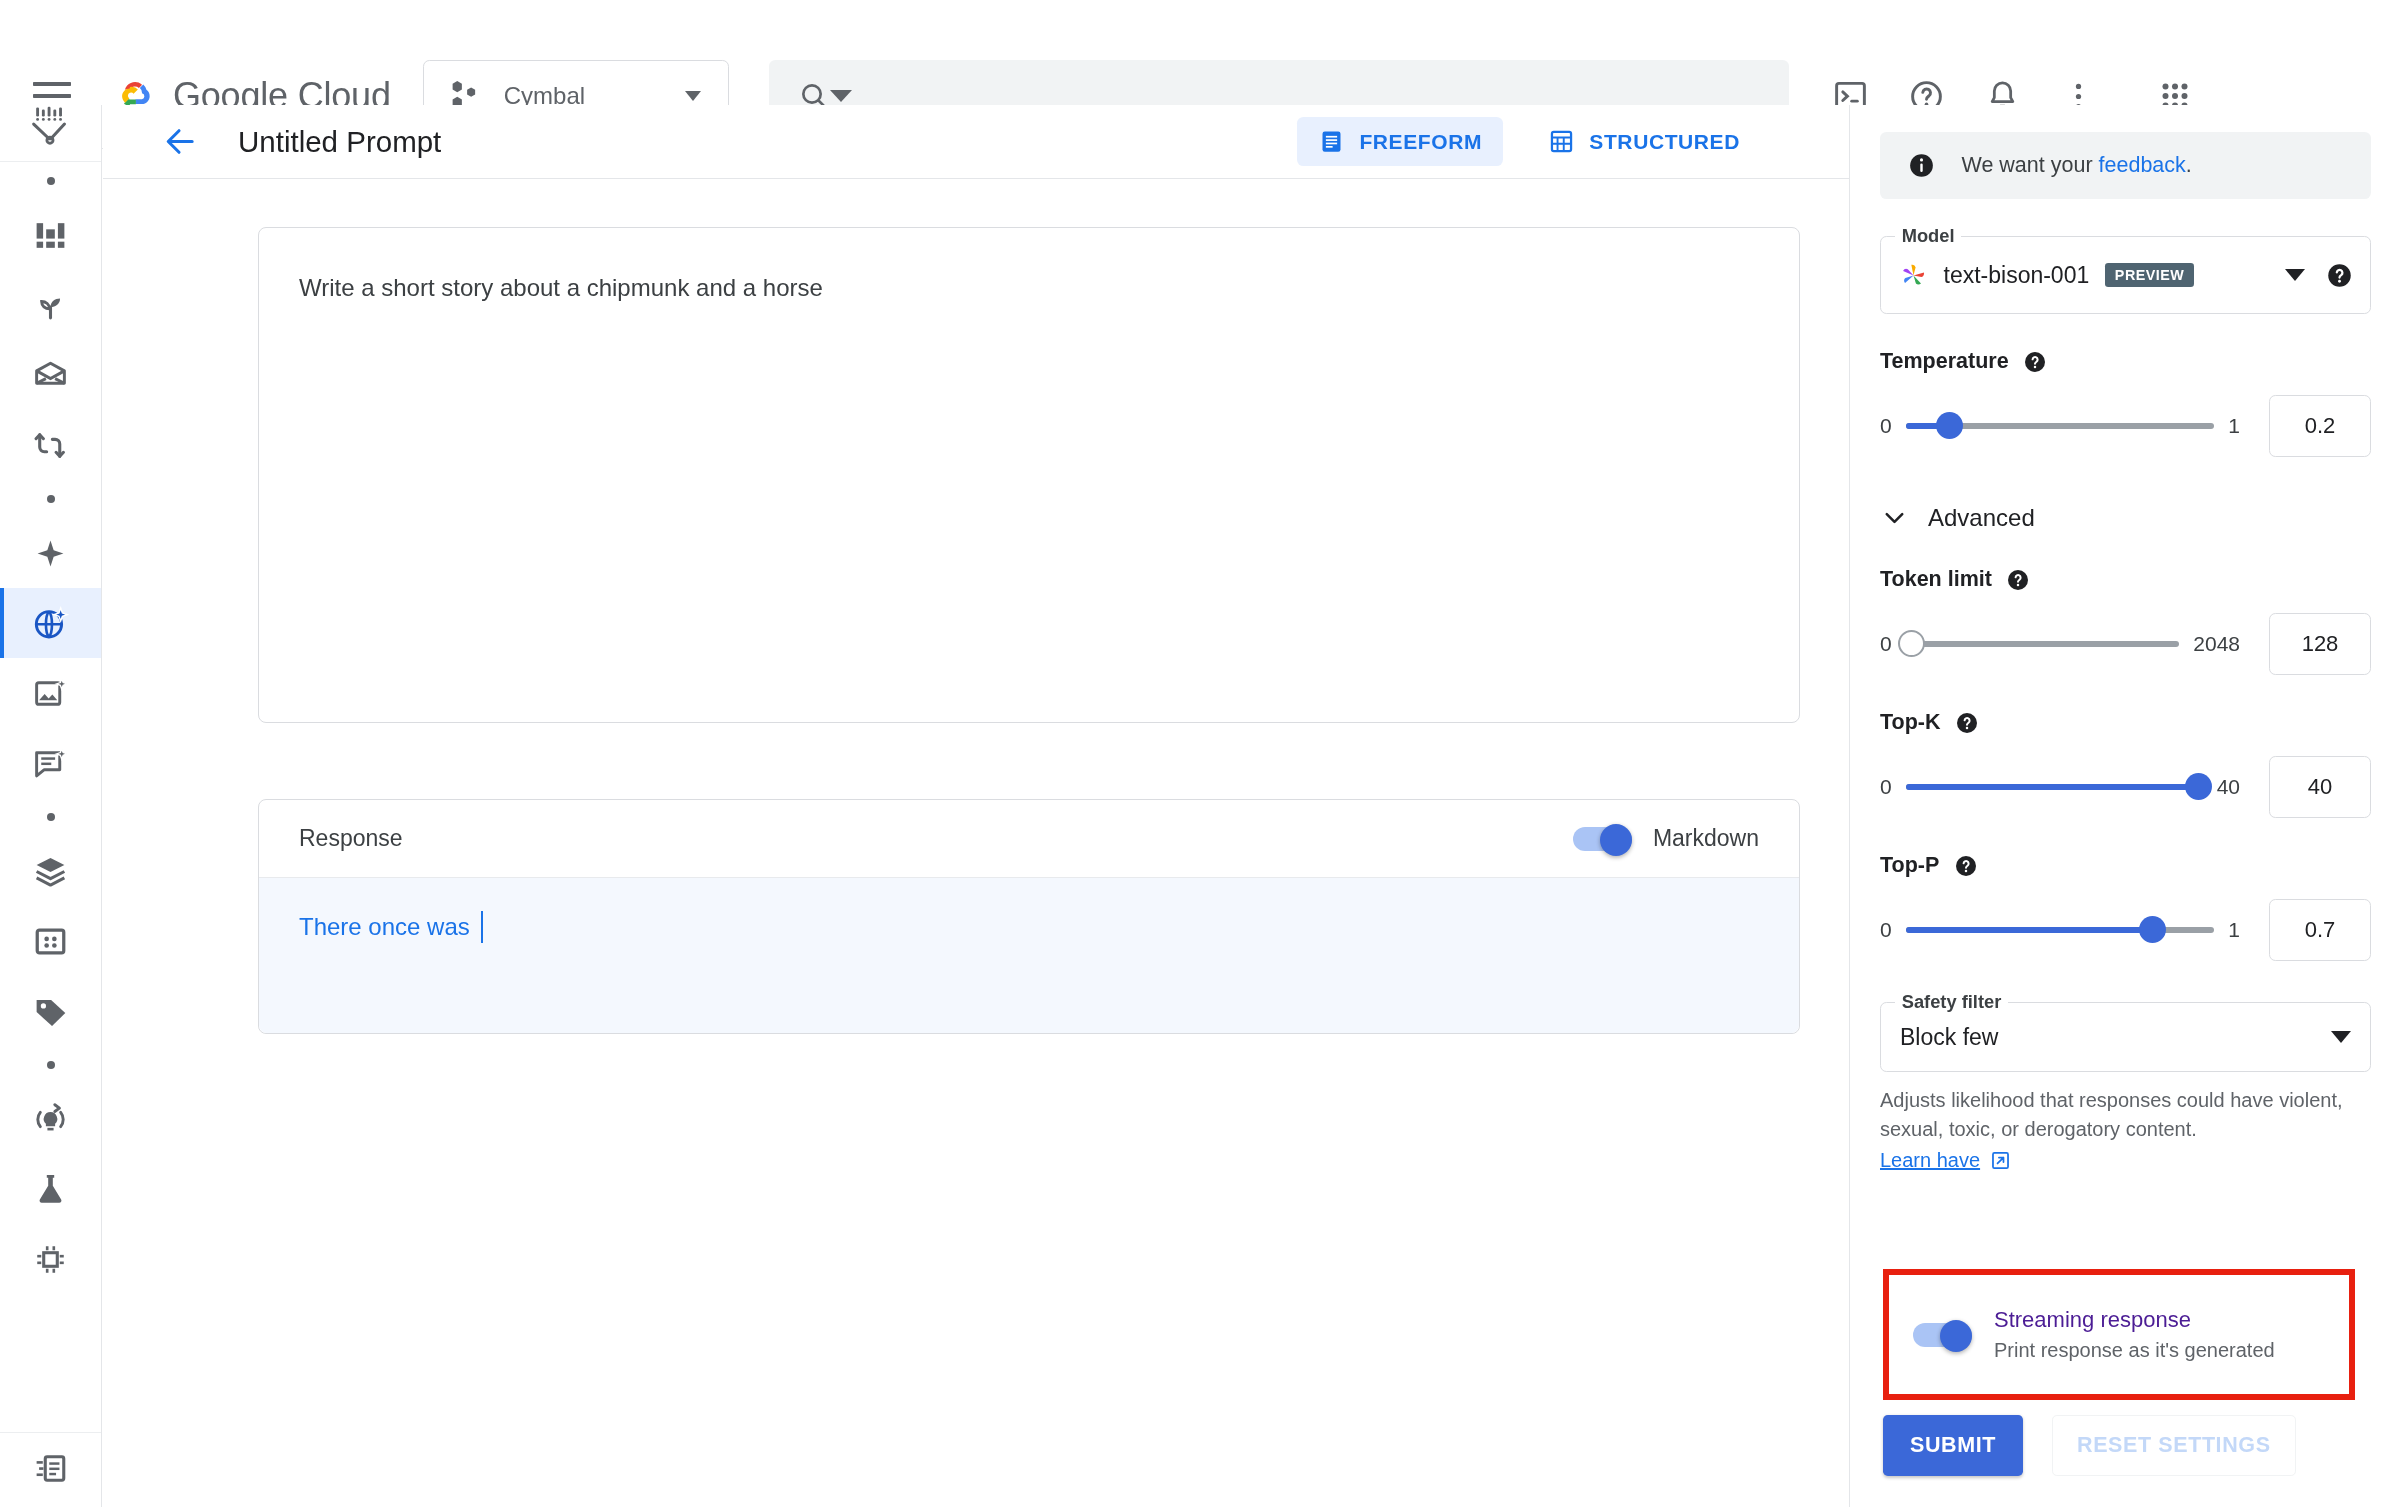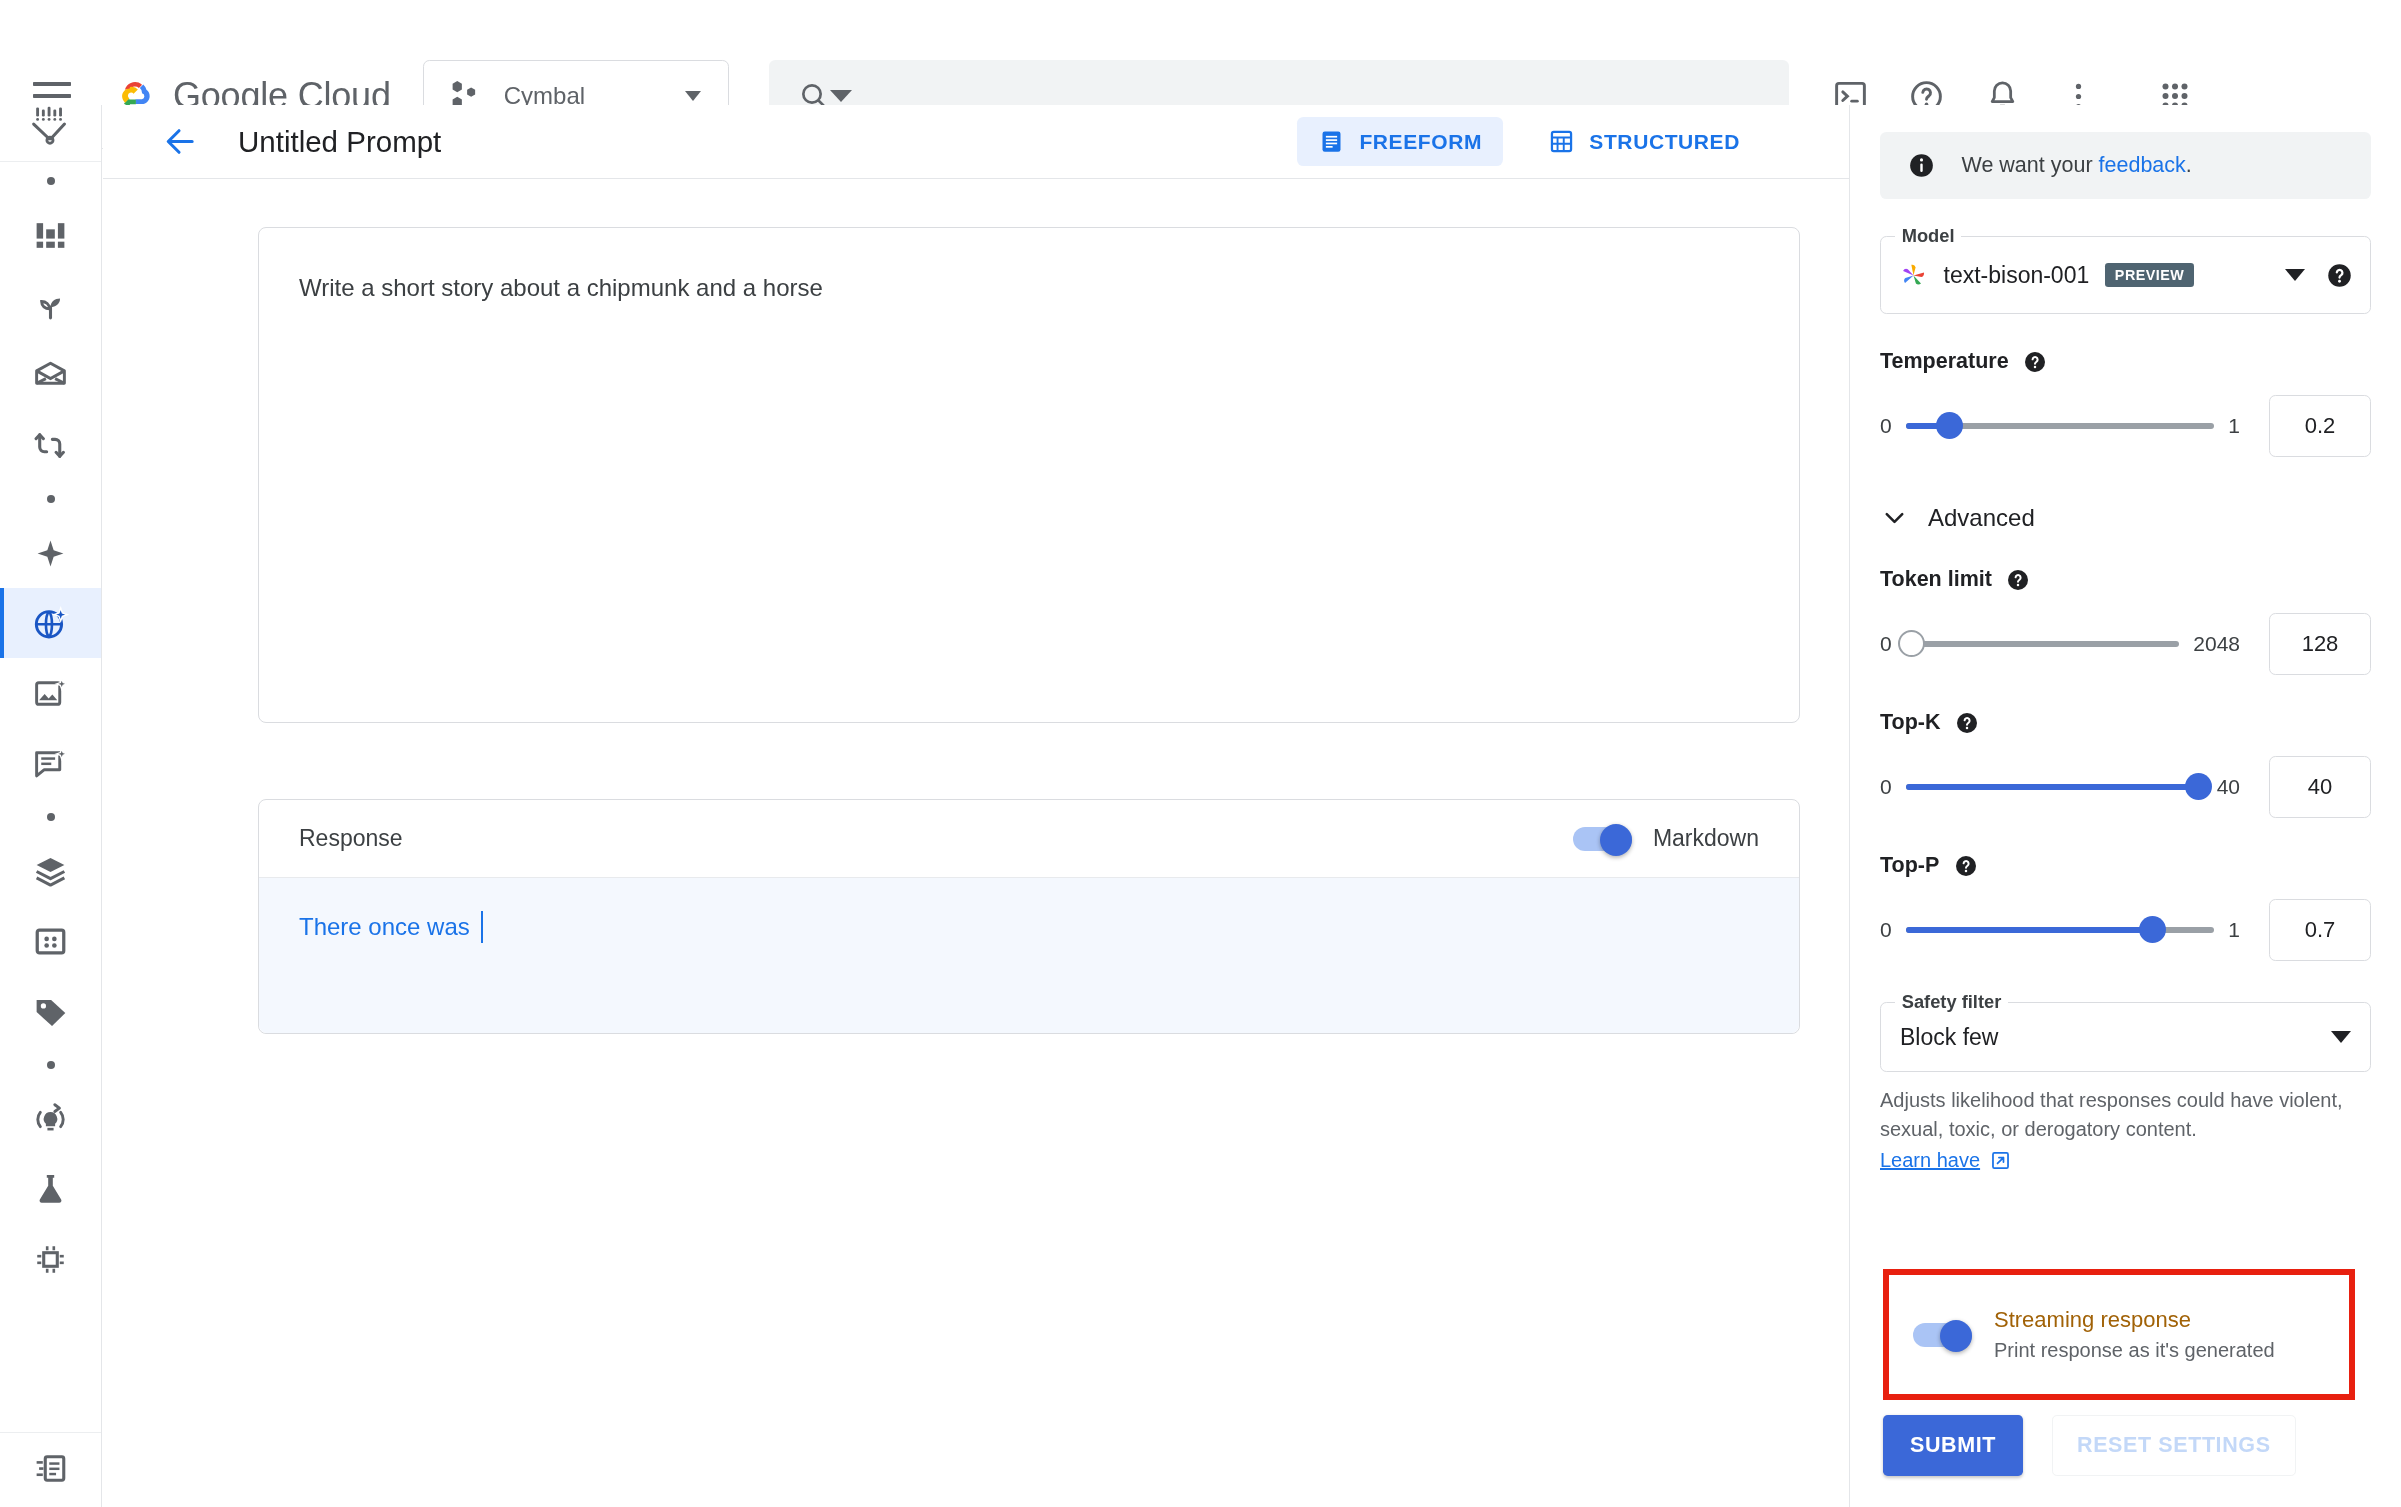--- a/index.html
+++ b/index.html
@@ -314,21 +314,21 @@
 
   .stream-box {
     position: absolute; left: 33px; top: 1164px;
     width: 472px; height: 131px;
     border: 6.4px solid #e8200f;
     background: #fff;
     display:flex; align-items:center;
     padding-left: 24px;
   }
   .stream-text { margin-left: 22px; }
-  .stream-title { font-size: 22px; color: #a16207; }
+  .stream-title { font-size: 22px; color: #4c1d95; }
   .stream-sub { font-size: 20px; color: #5f6368; margin-top: 6.4px; }
 
   .bottom-btns {
     position:absolute; left: 33px; top: 1310px;
     display:flex; align-items:center;
   }
   .submit-btn {
     background: #3b68d8; color: #fff;
     font-size: 21.5px; font-weight: bold; letter-spacing: 0.6px;
     padding: 0 27px; height: 61px;

